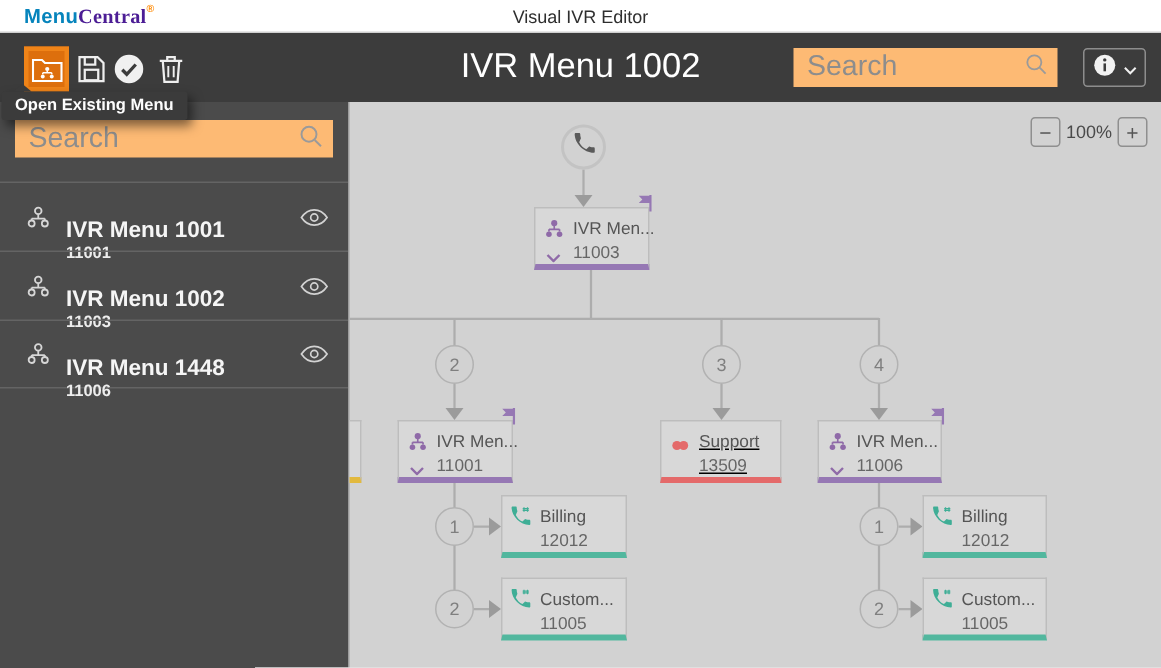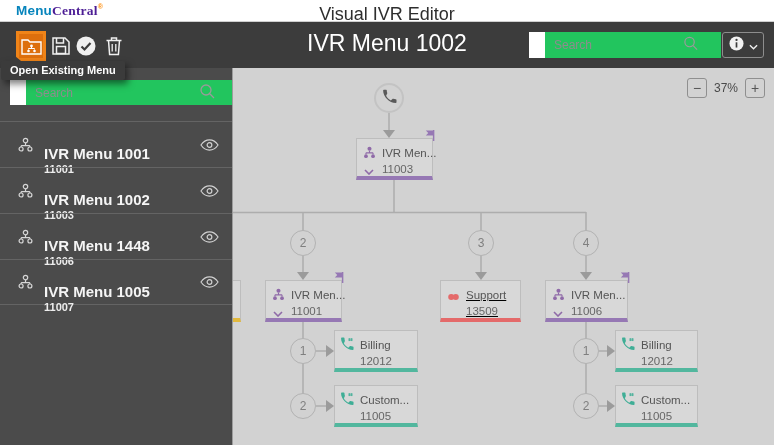--- a/index.html
+++ b/index.html
@@ -6,31 +6,31 @@
   html,body { width:774px; height:445px; overflow:hidden; }
   body { font-family:"Liberation Sans", sans-serif; background:#fff; }
   #app { position:relative; width:774px; height:445px; background:#D2D2D2; }
 
   
   .topbar { position:relative; height:22px; background:#ffffff; border-bottom:1px solid #cfcfcf; }
   .logo { position:absolute; left:16px; top:3px; font-size:13.5px; font-weight:bold; letter-spacing:.2px; }
   .logo .ring { color:#0684BC; }
   .logo .central { color:#4c1d95;font-family:Liberation Serif, serif; }
   .logo .tm { color:#FF8800; font-size:7px; vertical-align:top; }
-  .app-title { position:absolute; left:50%; top:4px; transform:translateX(-50%); font-size:18px; color:#2e2e2e; }
+  .app-title { position:absolute; left:50%; top:4px; transform:translateX(-50%); font-size:12px; color:#2e2e2e; }
 
   
   .toolbar { position:relative; height:46px; background:#3C3C3C; }
   .tool-btn { position:absolute; top:12px; width:24px; height:24px; display:flex; align-items:center; justify-content:center; cursor:pointer; background:none; border:none; }
   .tool-btn svg { display:block; }
   .open-btn { left:16px; top:9px; width:30px; height:30px; background:#DD6F0D; border:3px solid #F08418; display:flex; align-items:center; justify-content:center; }
   .save-btn { left:49px; } .check-btn { left:74px; } .trash-btn { left:102px; }
   .bar-title { position:absolute; left:50%; top:8px; transform:translateX(-50%); color:#ffffff; font-size:23px; font-weight:400; white-space:nowrap; }
   .bar-search { position:absolute; left:529px; top:10px; width:176px; height:26px; background:#fff; }
-  .bar-search input, .side-search input { width:100%; height:100%; border:none; outline:none; background:#22c55e; padding:0 28px 0 9px; font-size:12px; color:#444; font-family:"Liberation Sans",sans-serif;margin-left:16px; }
+  .bar-search input, .side-search input { width:100%; height:100%; border:none; outline:none; background:#fdba74; padding:0 28px 0 9px; font-size:19px; color:#444; font-family:"Liberation Sans",sans-serif; }
   .bar-search input::placeholder, .side-search input::placeholder { color:#8d8d8d; }
   .mag { position:absolute; right:7px; top:50%; transform:translateY(-50%); }
   .info-btn { position:absolute; left:722px; top:10px; width:42px; height:26px; border:1px solid #8d8d8d; border-radius:3px; background:transparent; display:flex; align-items:center; justify-content:center; gap:5px; cursor:pointer; }
 
   
   .tooltip { position:absolute; left:1px; top:61px; z-index:99; background:#3B3B3B; color:#fdfdfd; font-size:11px; font-weight:bold; padding:3px 9px 4px; border-radius:2px; box-shadow:3px 4px 7px rgba(0,0,0,.5); white-space:nowrap; }
   .tooltip::before { content:""; position:absolute; top:-5px; left:8px; border-left:6px solid transparent; border-right:6px solid transparent; border-bottom:5px solid #3B3B3B; }
 
   
   .content { position:relative; display:flex; height:377px; }
@@ -217,40 +217,20 @@
               <span class="mi-ext">11006</span>
             </span>
           <span class="mi-eye">
             <svg width="19" height="12" viewBox="0 0 20 12">
                 <path d="M1 6C4 1.6 7 .6 10 .6S16 1.6 19 6c-3 4.4-6 5.4-9 5.4S4 10.4 1 6Z" fill="none" stroke="currentColor" stroke-width="1.2"></path>
                 <circle cx="10" cy="6" r="2.5" fill="none" stroke="currentColor" stroke-width="1.2"></circle>
               </svg>
           </span>
         </div>
 
-        <div class="menu-item">
-          <span class="mi-icon">
-            <svg width="17" height="16" viewBox="0 0 16 16">
-                <circle cx="8" cy="3.6" r="2.2" fill="none" stroke="currentColor" stroke-width="1.2"></circle>
-                <circle cx="3.6" cy="12" r="2" fill="none" stroke="currentColor" stroke-width="1.2"></circle>
-                <circle cx="12.4" cy="12" r="2" fill="none" stroke="currentColor" stroke-width="1.2"></circle>
-                <path d="M8 5.8v2.9M3.6 8.7h8.8M3.6 8.7v1.3M12.4 8.7v1.3" stroke="currentColor" stroke-width="1.2" fill="none"></path>
-              </svg>
-          </span>
-          <span class="mi-text">
-              <span class="mi-name">IVR Menu 1005</span>
-              <span class="mi-ext">11007</span>
-            </span>
-          <span class="mi-eye">
-            <svg width="19" height="12" viewBox="0 0 20 12">
-                <path d="M1 6C4 1.6 7 .6 10 .6S16 1.6 19 6c-3 4.4-6 5.4-9 5.4S4 10.4 1 6Z" fill="none" stroke="currentColor" stroke-width="1.2"></path>
-                <circle cx="10" cy="6" r="2.5" fill="none" stroke="currentColor" stroke-width="1.2"></circle>
-              </svg>
-          </span>
-        </div>
 
       </div>
     </div>
 
     <div class="canvas">
 
       <svg class="flow-svg" width="542" height="377" viewBox="0 0 542 377">
         <g stroke="#ADADAD" stroke-width="1.5" fill="none">
           <path d="M156 45V63"></path>
           <path d="M161 112V144"></path>
@@ -269,21 +249,21 @@
           <polygon points="347,204 359,204 353,212"></polygon>
           <polygon points="93,277 93,289 101,283"></polygon>
           <polygon points="93,332 93,344 101,338"></polygon>
           <polygon points="374,277 374,289 382,283"></polygon>
           <polygon points="374,332 374,344 382,338"></polygon>
         </g>
       </svg>
 
       <div class="zoom-ctl">
         <button class="zoom-btn">−</button>
-        <span class="zoom-level">37%</span>
+        <span class="zoom-level">100%</span>
         <button class="zoom-btn">+</button>
       </div>
 
       <div class="phone-circle">
         <span>
           <svg width="15" height="15" viewBox="0 0 24 24">
               <path fill="#5a5a5a" d="M6.6 10.8c1.8 3.5 4.1 5.8 7.6 7.6l2.5-2.5c.3-.3.8-.4 1.2-.3 1.3.4 2.7.7 4.1.7.7 0 1.2.5 1.2 1.2V21c0 .7-.5 1.2-1.2 1.2C11.8 22.2 1.8 12.2 1.8 2.2 1.8 1.5 2.3 1 3 1h3.5c.7 0 1.2.5 1.2 1.2 0 1.4.2 2.8.7 4.1.1.4 0 .9-.3 1.2z"></path>
             </svg>
         </span>
       </div>

